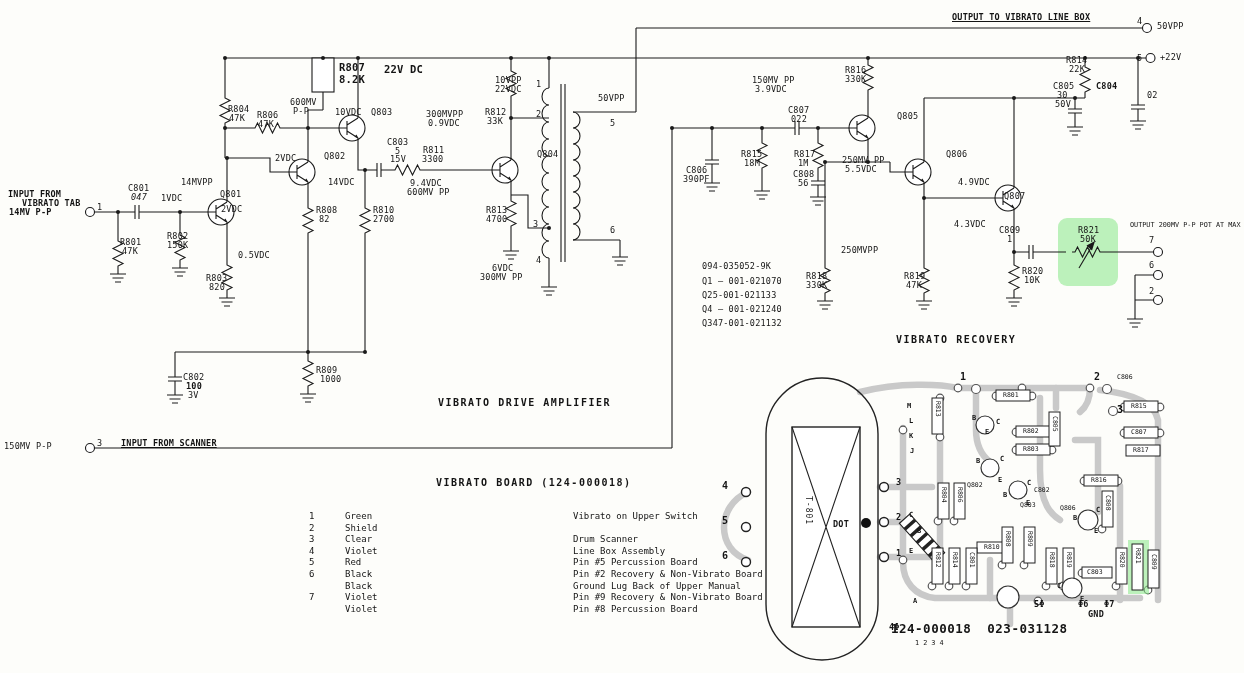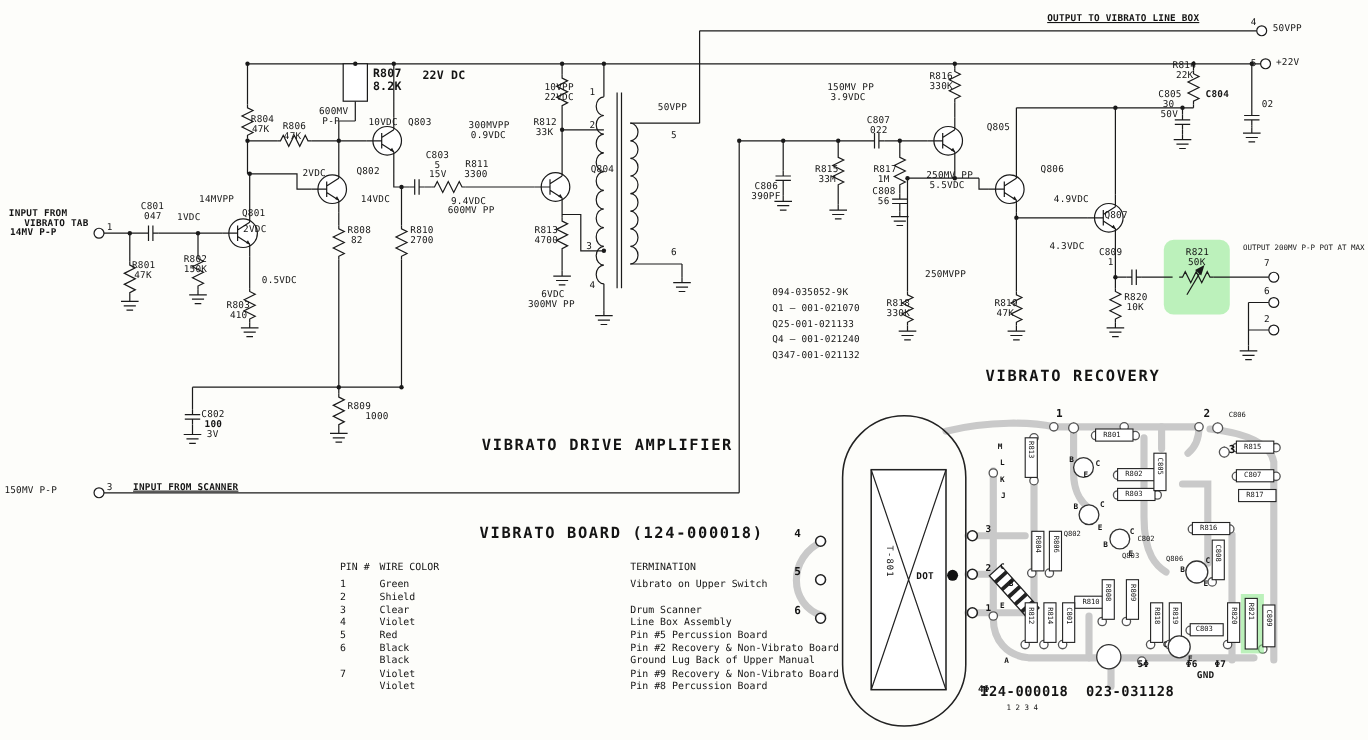--- a/index.html
+++ b/index.html
@@ -4,21 +4,21 @@
 <style>
   * { margin:0; padding:0; box-sizing:border-box; }
   html,body { background:#ffffff; }
   #stage { position:relative; width:1244px; height:673px; background:#fdfdfa; overflow:hidden;
            font-family:"DejaVu Sans Mono","Liberation Mono",monospace; color:#141414; }
   #art { position:absolute; left:0; top:0; }
   .layer { position:absolute; left:0; top:0; width:100%; height:100%; pointer-events:none; }
   .lbl { position:absolute; font-size:8.5px; line-height:1.05; white-space:pre; letter-spacing:0.2px; color:#141414; }
   .lbl.b { font-weight:bold; }
   .lbl.u { text-decoration:underline; }
-  .lbl.t1 { font-size:14px; font-weight:bold; letter-spacing:1.5px; }
+  .lbl.t1 { font-size:10px; font-weight:bold; letter-spacing:1.5px; }
   .lbl.t2 { font-size:12.5px; font-weight:bold; letter-spacing:0.5px; }
   .lbl.big { font-size:10.5px; font-weight:bold; }
   .lbl.small { font-size:6.8px; letter-spacing:0; }
   .lbl.pcb { font-size:6.5px; letter-spacing:0; }
   .lbl.pcbb { font-size:7px; font-weight:bold; letter-spacing:0; }
   .lbl.pcbnum { font-size:10px; }
   .lbl.v { writing-mode:vertical-rl; text-orientation:mixed; }
   .lbl.pcbT { font-size:8px; letter-spacing:1px; }
   #pin-table { position:absolute; left:303px; top:511px; width:470px; font-size:9px; }
   .trow { display:grid; grid-template-columns:42px 228px 1fr; line-height:11.6px; }
@@ -342,67 +342,67 @@
       <div class="lbl" style="left: 487px; top: 117px;">33K</div>
       <div class="lbl" style="left: 537px; top: 150px;">Q804</div>
       <div class="lbl" style="left: 275px; top: 154px;">2VDC</div>
       <div class="lbl" style="left: 324px; top: 152px;">Q802</div>
       <div class="lbl" style="left: 328px; top: 178px;">14VDC</div>
       <div class="lbl" style="left: 181px; top: 178px;">14MVPP</div>
       <div class="lbl" style="left: 161px; top: 194px;">1VDC</div>
       <div class="lbl" style="left: 220px; top: 190px;">Q801</div>
       <div class="lbl" style="left: 221px; top: 205px;">2VDC</div>
       <div class="lbl" style="left: 128px; top: 184px;">C801</div>
-      <div class="lbl" style="left: 131px; top: 193px;">047</div>
+      <div class="lbl" style="left: 131px; top: 193px; font-style: italic;">047</div>
       <div class="lbl b" style="left: 8px; top: 190px;">INPUT FROM</div>
       <div class="lbl b" style="left: 22px; top: 199px;">VIBRATO TAB</div>
       <div class="lbl b" style="left: 9px; top: 208px;">14MV P-P</div>
       <div class="lbl" style="left: 97px; top: 203px;">1</div>
       <div class="lbl" style="left: 120px; top: 238px;">R801</div>
       <div class="lbl" style="left: 122px; top: 247px;">47K</div>
       <div class="lbl" style="left: 167px; top: 232px;">R802</div>
       <div class="lbl" style="left: 167px; top: 241px;">150K</div>
       <div class="lbl" style="left: 238px; top: 251px;">0.5VDC</div>
       <div class="lbl" style="left: 206px; top: 274px;">R803</div>
-      <div class="lbl" style="left: 209px; top: 283px;">410</div>
+      <div class="lbl" style="left: 209px; top: 283px;">820</div>
       <div class="lbl" style="left: 316px; top: 206px;">R808</div>
       <div class="lbl" style="left: 319px; top: 215px;">82</div>
       <div class="lbl" style="left: 373px; top: 206px;">R810</div>
       <div class="lbl" style="left: 373px; top: 215px;">2700</div>
       <div class="lbl" style="left: 410px; top: 179px;">9.4VDC</div>
       <div class="lbl" style="left: 407px; top: 188px;">600MV PP</div>
       <div class="lbl" style="left: 486px; top: 206px;">R813</div>
       <div class="lbl" style="left: 486px; top: 215px;">4700</div>
       <div class="lbl" style="left: 492px; top: 264px;">6VDC</div>
       <div class="lbl" style="left: 480px; top: 273px;">300MV PP</div>
       <div class="lbl" style="left: 598px; top: 94px;">50VPP</div>
       <div class="lbl" style="left: 183px; top: 373px;">C802</div>
       <div class="lbl" style="left: 186px; top: 382px; font-weight: bold;">100</div>
       <div class="lbl" style="left: 188px; top: 391px;">3V</div>
       <div class="lbl" style="left: 316px; top: 366px;">R809</div>
-      <div class="lbl" style="left: 332px; top: 375px;">1000</div>
+      <div class="lbl" style="left: 320px; top: 375px;">1000</div>
       <div class="lbl t1" style="left: 438px; top: 398px;">VIBRATO DRIVE AMPLIFIER</div>
       <div class="lbl" style="left: 4px; top: 442px;">150MV P-P</div>
       <div class="lbl" style="left: 97px; top: 439px;">3</div>
       <div class="lbl b u" style="left: 121px; top: 439px;">INPUT FROM SCANNER</div>
       <div class="lbl" style="left: 536px; top: 80px;">1</div>
       <div class="lbl" style="left: 536px; top: 110px;">2</div>
       <div class="lbl" style="left: 533px; top: 220px;">3</div>
       <div class="lbl" style="left: 536px; top: 256px;">4</div>
       <div class="lbl" style="left: 610px; top: 119px;">5</div>
       <div class="lbl" style="left: 610px; top: 226px;">6</div>
       <div class="lbl" style="left: 752px; top: 76px; text-align: center;">150MV PP</div>
       <div class="lbl" style="left: 755px; top: 85px;">3.9VDC</div>
       <div class="lbl" style="left: 788px; top: 106px;">C807</div>
       <div class="lbl" style="left: 791px; top: 115px;">022</div>
       <div class="lbl" style="left: 845px; top: 66px;">R816</div>
       <div class="lbl" style="left: 845px; top: 75px;">330K</div>
       <div class="lbl" style="left: 897px; top: 112px;">Q805</div>
       <div class="lbl" style="left: 741px; top: 150px;">R815</div>
-      <div class="lbl" style="left: 744px; top: 159px;">33M</div>
+      <div class="lbl" style="left: 744px; top: 159px;">18M</div>
       <div class="lbl" style="left: 794px; top: 150px;">R817</div>
       <div class="lbl" style="left: 798px; top: 159px;">1M</div>
       <div class="lbl" style="left: 686px; top: 166px;">C806</div>
       <div class="lbl" style="left: 683px; top: 175px;">390PF</div>
       <div class="lbl" style="left: 842px; top: 156px;">250MV PP</div>
       <div class="lbl" style="left: 845px; top: 165px;">5.5VDC</div>
       <div class="lbl" style="left: 946px; top: 150px;">Q806</div>
       <div class="lbl" style="left: 793px; top: 170px;">C808</div>
       <div class="lbl" style="left: 798px; top: 179px;">56</div>
       <div class="lbl" style="left: 958px; top: 178px;">4.9VDC</div>
@@ -504,25 +504,20 @@
       <div class="lbl pcbb" style="left: 913px; top: 598px;">A</div>
       <div class="lbl b" style="left: 1034px; top: 600px;">5Φ</div>
       <div class="lbl b" style="left: 1078px; top: 600px;">Φ6</div>
       <div class="lbl b" style="left: 1104px; top: 600px;">Φ7</div>
       <div class="lbl b" style="left: 1088px; top: 610px;">GND</div>
       <div class="lbl t2" style="left: 891px; top: 622px;">124-000018  023-031128</div>
       <div class="lbl small" style="left: 915px; top: 640px;">1 2 3 4</div>
     </div>
 
   <div id="pin-table">
-    <div class="trow thead">
-      <span>PIN #</span>
-      <span>WIRE COLOR</span>
-      <span>TERMINATION</span>
-    </div>
     <div class="trow">
       <span>1</span>
       <span>Green</span>
       <span>Vibrato on Upper Switch</span>
     </div>
     <div class="trow">
       <span>2</span>
       <span>Shield</span>
       <span></span>
     </div>

